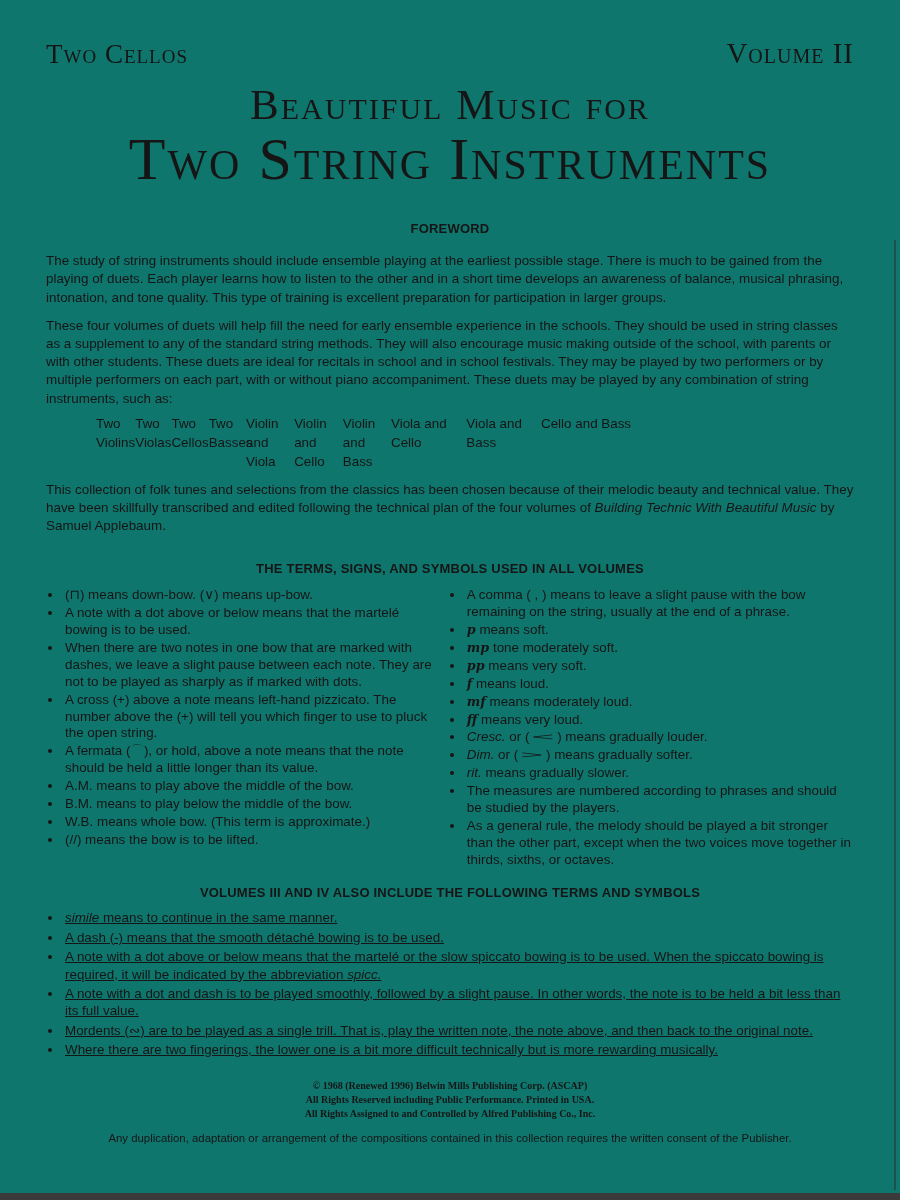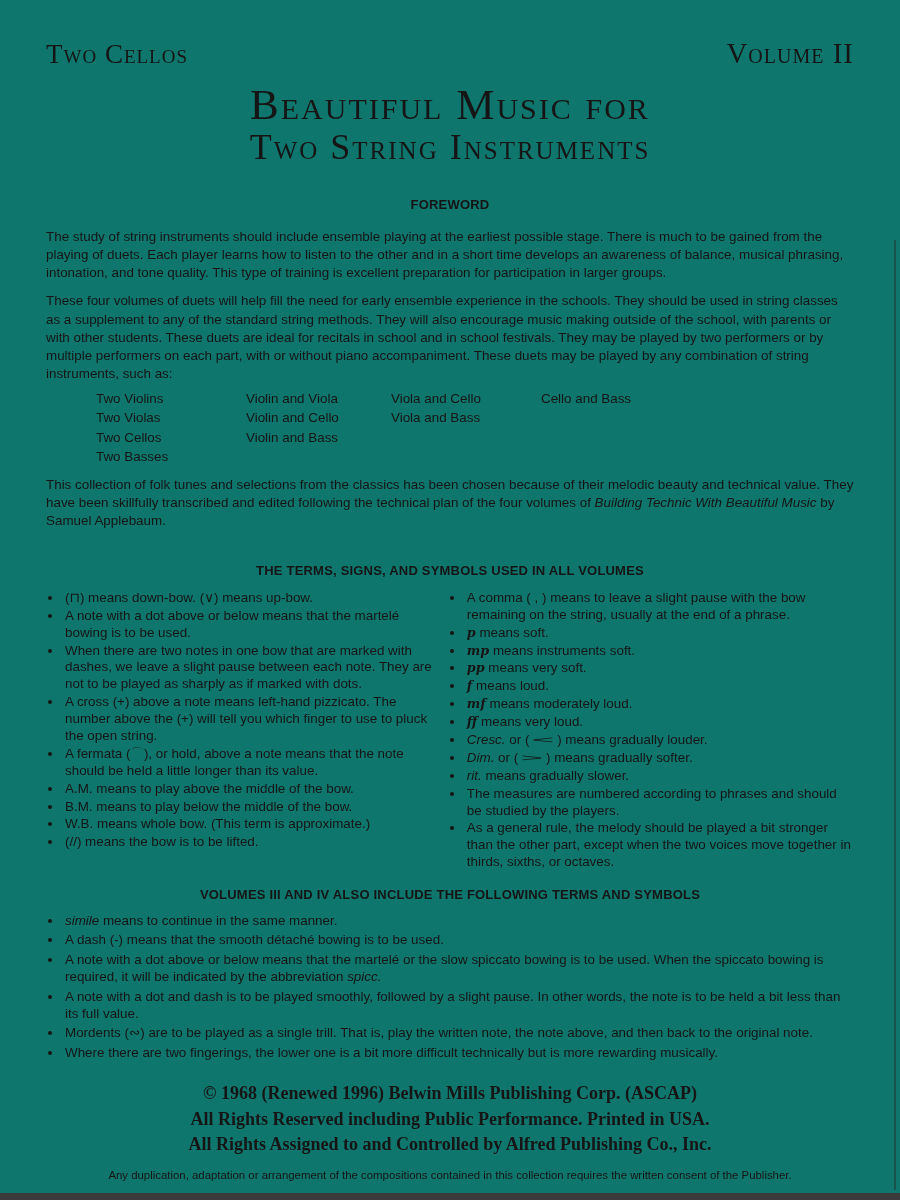--- a/index.html
+++ b/index.html
@@ -21,66 +21,66 @@
   .bottom-strip { position:absolute; left:0; right:0; bottom:0; height:7px; background:#3a3a3a; }
 
   .deco { font-family:"Liberation Serif", serif; font-variant:small-caps; }
 
   .header-row { display:flex; justify-content:space-between; align-items:baseline; }
   .header-left  { font-size:27px; letter-spacing:1px; }
   .header-right { font-size:29px; letter-spacing:1px; }
 
   .title-block { text-align:center; }
   .title-line1 { font-size:43px; line-height:1.02; letter-spacing:2px; margin-top:10px; }
-  .title-line2 { font-size:36px; line-height:1.02; letter-spacing:2px; margin-top:2px; }
+  .title-line2 { font-size:60px; line-height:1.02; letter-spacing:2px; margin-top:2px; }
   .byline { text-align:center; font-size:19px; margin-top:15px; }
 
   .section-heading {
     text-align:center; font-weight:bold; font-size:13px;
     letter-spacing:.2px; margin:0;
   }
   .h-foreword { margin-top:30px; }
-  .h-terms    { margin-top:32px; }
+  .h-terms    { margin-top:24px; }
   .h-volumes  { margin-top:14px; }
 
   p.body-par { margin:10px 0 0 0; }
   .par-first { margin-top:14px !important; }
 
   .instruments { margin:6px 0 0 50px; display:flex; line-height:1.42; }
-  .instr-col { display:flex; flex-direction:column; }
+  .instr-col { display:flex; }
   .instr-col-0 { width:150px; }
   .instr-col-1 { width:145px; }
   .instr-col-2 { width:150px; }
   .instr-col-3 { width:auto;  }
 
   .two-col { display:flex; margin-top:10px; gap:7px; }
   .col-left  { width:400px; }
   .col-right { width:412px; }
 
   ul.bullets { margin:0; padding:0 0 0 17px; list-style:disc outside; }
   .two-col ul.bullets li { margin:0 0 1px 0; line-height:1.26; padding-left:2px; }
   ul.bullets-wide { margin-top:8px; }
-  ul.bullets-wide li { margin:0 0 2px 0; line-height:1.3; padding-left:2px; }
+  ul.bullets-wide li { margin:0 0 2px 0; line-height:1.3; padding-left:2px;text-decoration:underline; }
 
   .seg-i { font-style:italic; }
   .seg-dyn {
     font-family:"DejaVu Serif", serif;
     font-weight:bold; font-style:italic; font-size:.95em;
   }
   .seg-cresc, .seg-dim {
     display:inline-block;
     transform:scaleX(2.9) scaleY(.72);
     transform-origin:center;
     margin:0 10px; font-weight:normal;
   }
 
   .copyright {
     text-align:center; margin-top:20px;
     font-family:"Liberation Serif", serif;
-    font-weight:bold; font-size:18px; line-height:1.42;
+    font-weight:bold; font-size:10px; line-height:1.42;
   }
   .disclaimer {
     text-align:center; margin-top:9px;
     font-size:11.4px; line-height:1.42;
   }
 </style>
 </head>
 <body>
 
 <div class="page">
@@ -133,21 +133,21 @@
         <li><span>A cross (+) above a note means left-hand pizzicato. The number above the (+) will tell you which finger to use to pluck the open string.</span></li>
         <li><span>A fermata (⌒), or hold, above a note means that the note should be held a little longer than its value.</span></li>
         <li><span>A.M. means to play above the middle of the bow.</span></li>
         <li><span>B.M. means to play below the middle of the bow.</span></li>
         <li><span>W.B. means whole bow. (This term is approximate.)</span></li>
         <li><span>(//) means the bow is to be lifted.</span></li>
       </ul>
     <ul class="bullets col-right">
         <li><span>A comma ( , ) means to leave a slight pause with the bow remaining on the string, usually at the end of a phrase.</span></li>
         <li><span class="seg-dyn">p</span><span> means soft.</span></li>
-        <li><span class="seg-dyn">mp</span><span> means instruments soft.</span></li>
+        <li><span class="seg-dyn">mp</span><span> tone moderately soft.</span></li>
         <li><span class="seg-dyn">pp</span><span> means very soft.</span></li>
         <li><span class="seg-dyn">f</span><span> means loud.</span></li>
         <li><span class="seg-dyn">mf</span><span> means moderately loud.</span></li>
         <li><span class="seg-dyn">ff</span><span> means very loud.</span></li>
         <li><span class="seg-i">Cresc.</span><span> or (</span><span class="seg-cresc">&lt;</span><span>) means gradually louder.</span></li>
         <li><span class="seg-i">Dim.</span><span> or (</span><span class="seg-dim">&gt;</span><span>) means gradually softer.</span></li>
         <li><span class="seg-i">rit.</span><span> means gradually slower.</span></li>
         <li><span>The measures are numbered according to phrases and should be studied by the players.</span></li>
         <li><span>As a general rule, the melody should be played a bit stronger than the other part, except when the two voices move together in thirds, sixths, or octaves.</span></li>
       </ul>

